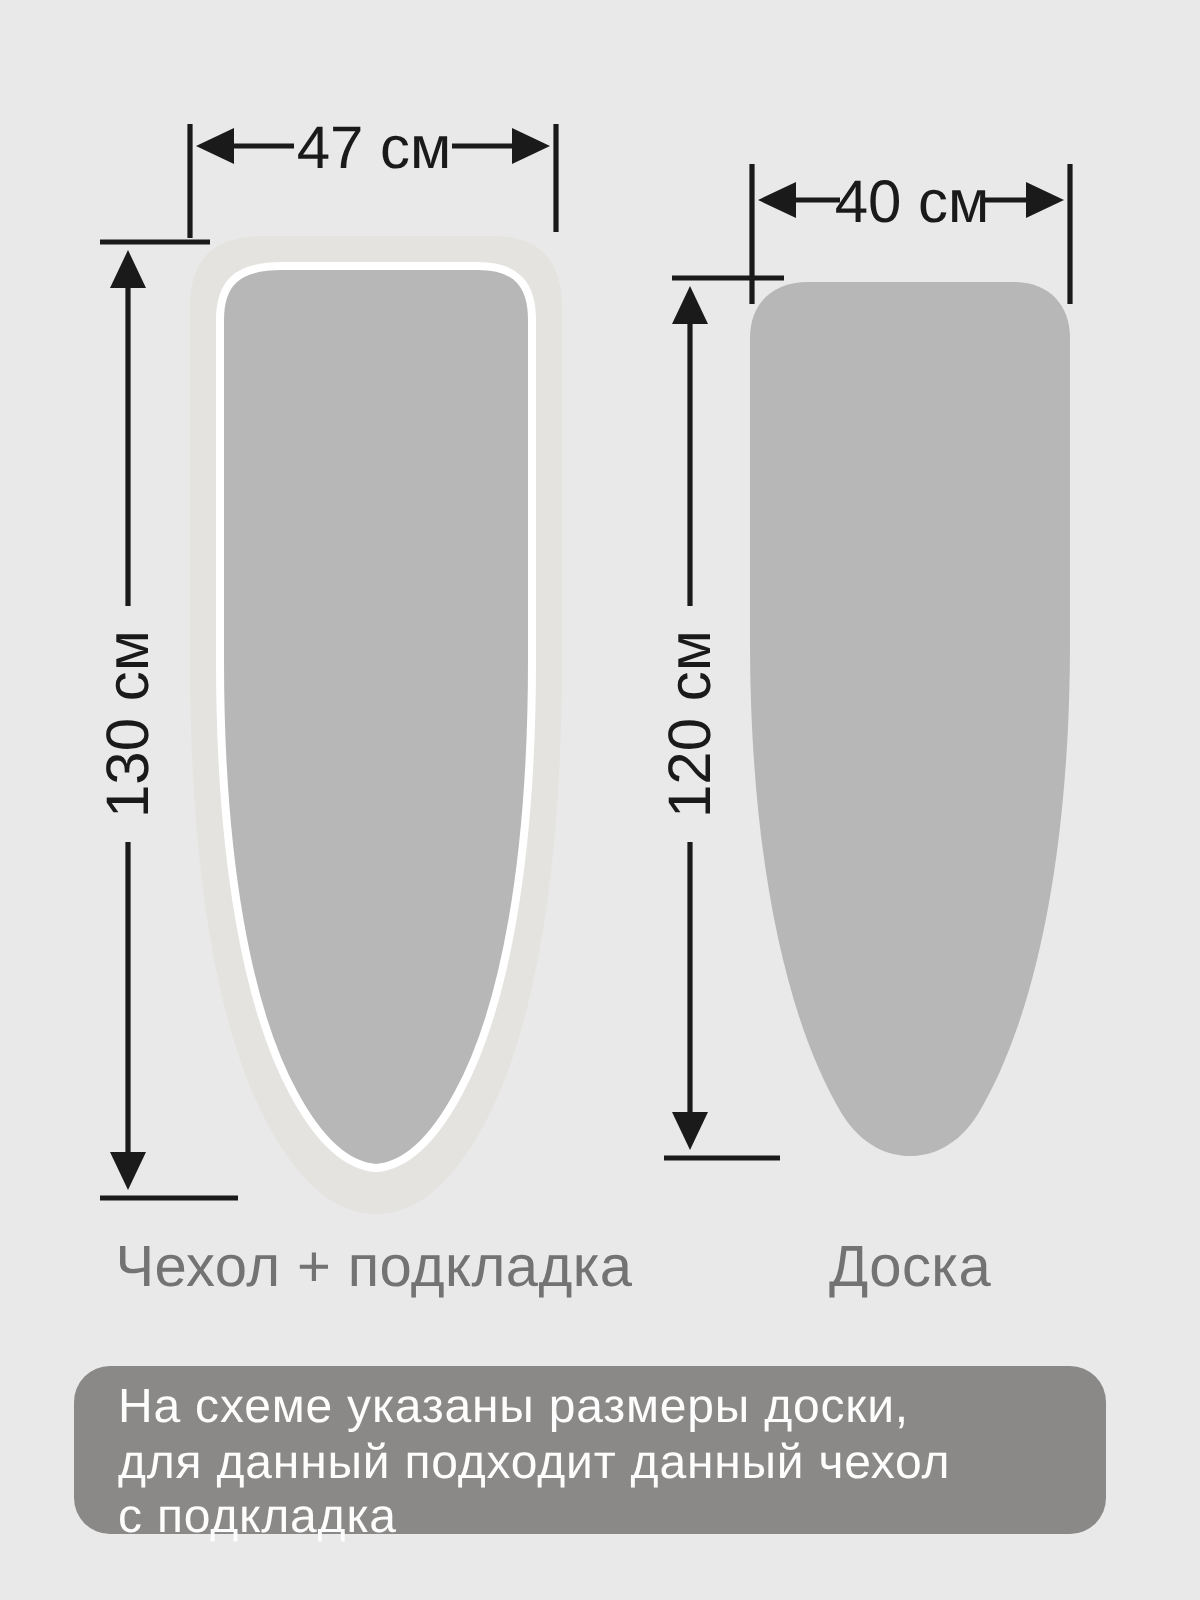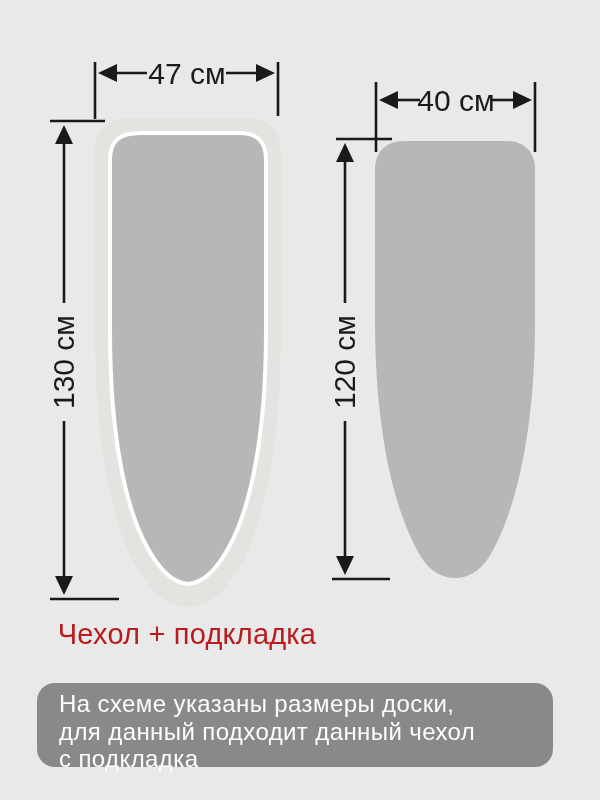--- a/index.html
+++ b/index.html
@@ -17,21 +17,21 @@
   }
   .dim-text {
     font-family: "Liberation Sans", sans-serif;
     font-size: 30px;
     fill: #1a1a1a;
   }
   .caption {
     position: absolute;
     top: 618px;
     font-size: 29px;
-    color: #b91c1c;
+    color: #737373;
     text-align: center;
     letter-spacing: 0.2px;
   }
   #caption-cover { left: 37px; width: 300px; }
   #caption-board { left: 375px; width: 160px; }
   #info-banner {
     position: absolute;
     left: 37px;
     top: 683px;
     width: 516px;
@@ -128,20 +128,21 @@
       <line x1="345" y1="159" x2="345" y2="303"></line>
       <line x1="345" y1="421" x2="345" y2="560"></line>
       <polygon stroke="none" fill="#1a1a1a" points="345,143 336,162 354,162"></polygon>
       <polygon stroke="none" fill="#1a1a1a" points="345,575 336,556 354,556"></polygon>
       <text class="dim-text" x="345" y="372" text-anchor="middle" stroke="none" transform="rotate(-90 345 362)">120 см</text>
     </g>
   </svg>
 
   <div id="caption-cover" class="caption">Чехол + подкладка</div>
 
+  <div id="caption-board" class="caption">Доска</div>
 
   <div id="info-banner" style="background: rgb(139, 137, 135); color: rgb(253, 253, 253);">
     <span class="banner-line">На схеме указаны размеры доски,</span>
     <span class="banner-line">для данный подходит данный чехол</span>
     <span class="banner-line">с подкладка</span>
   </div>
 
 </div>
 
 </body></html>

